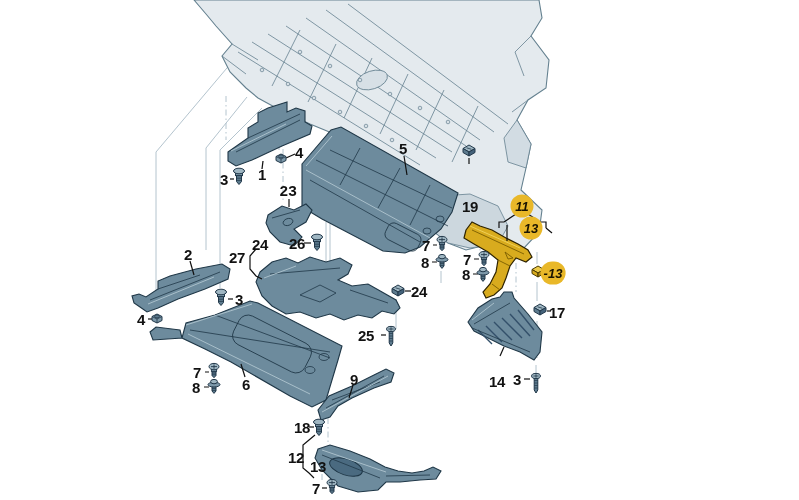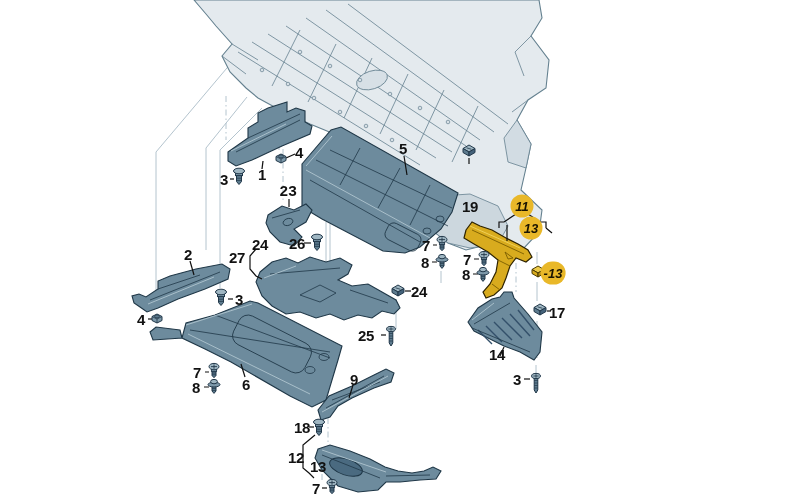--- a/index.html
+++ b/index.html
@@ -287,21 +287,21 @@
       <div class="callout" style="left: 197px; top: 372px;">7</div>
       <div class="callout" style="left: 196px; top: 387px;">8</div>
       <div class="callout" style="left: 246px; top: 384px;">6</div>
       <div class="callout" style="left: 354px; top: 379px;">9</div>
       <div class="callout" style="left: 302px; top: 427px;">18</div>
       <div class="callout" style="left: 296px; top: 457px;">12</div>
       <div class="callout" style="left: 318px; top: 466px;">13</div>
       <div class="callout" style="left: 316px; top: 488px;">7</div>
       <div class="callout" style="left: 467px; top: 259px;">7</div>
       <div class="callout" style="left: 466px; top: 274px;">8</div>
-      <div class="callout" style="left: 497px; top: 354px;">14</div>
+      <div class="callout" style="left: 497px; top: 381px;">14</div>
       <div class="callout" style="left: 517px; top: 379px;">3</div>
       <div class="callout" style="left: 557px; top: 312px;">17</div>
       <div class="badge" style="left: 522px; top: 206px;">11</div>
       <div class="badge" style="left: 531px; top: 228px;">13</div>
       <div class="badge" style="left: 553px; top: 273px;">-13</div>
     </div>
 
 </div>
 
 </body></html>

